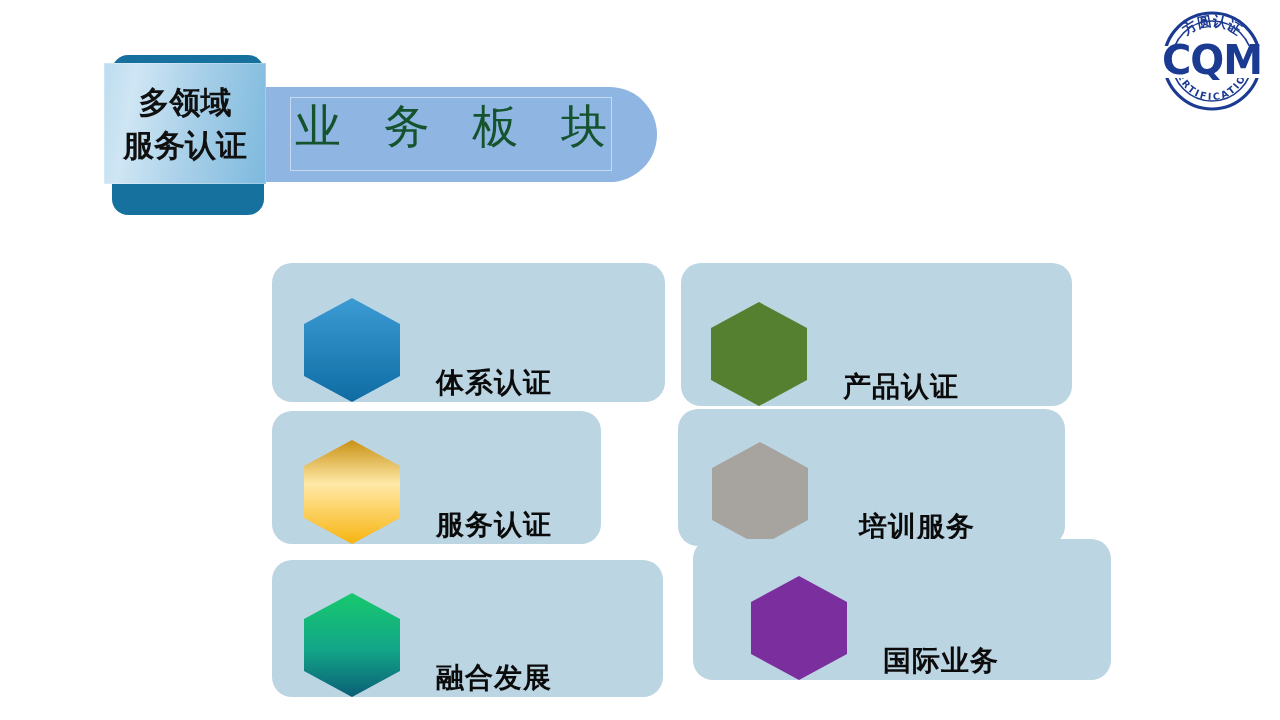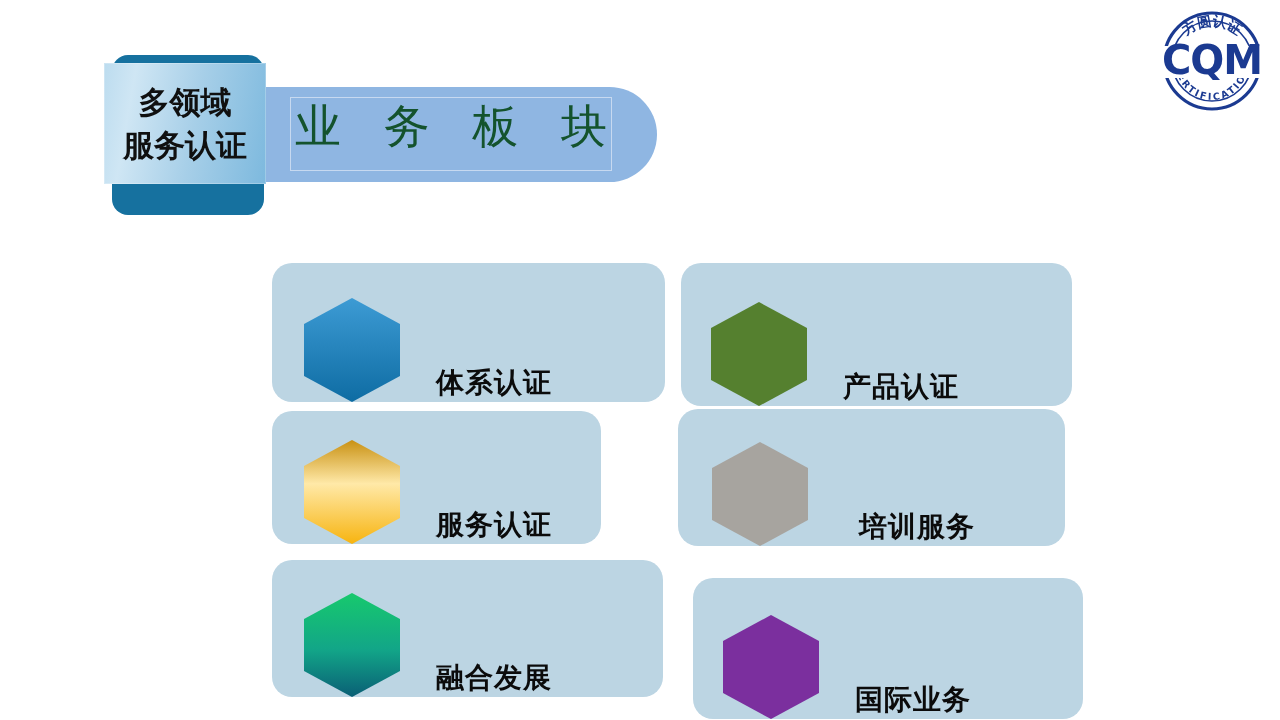--- a/index.html
+++ b/index.html
@@ -154,21 +154,21 @@
     white-space: nowrap;
     font-family: "DejaVu Sans", "Liberation Sans", sans-serif;
   }
 
   
   .card-0 { left: 272px; top: 263px; width: 393px; height: 139px; }
   .card-1 { left: 681px; top: 263px; width: 391px; height: 143px; }
   .card-2 { left: 272px; top: 411px; width: 329px; height: 133px; }
   .card-3 { left: 678px; top: 409px; width: 387px; height: 137px; gap: 15px; }
   .card-4 { left: 272px; top: 560px; width: 391px; height: 137px; }
-  .card-5 { left: 693px; top: 578px; width: 390px; height: 141px; }
+  .card-5 { left: 693px; top: 539px; width: 390px; height: 141px; padding-left: 28px; }
 
   .card-1 .card-hex-wrap { margin-left: 30px; }
   .card-3 .card-hex-wrap { margin-left: 34px; }
   .card-5 .card-hex-wrap { margin-left: 30px; }
 </style>
 </head>
 <body>
 
 <div id="slide">
 

